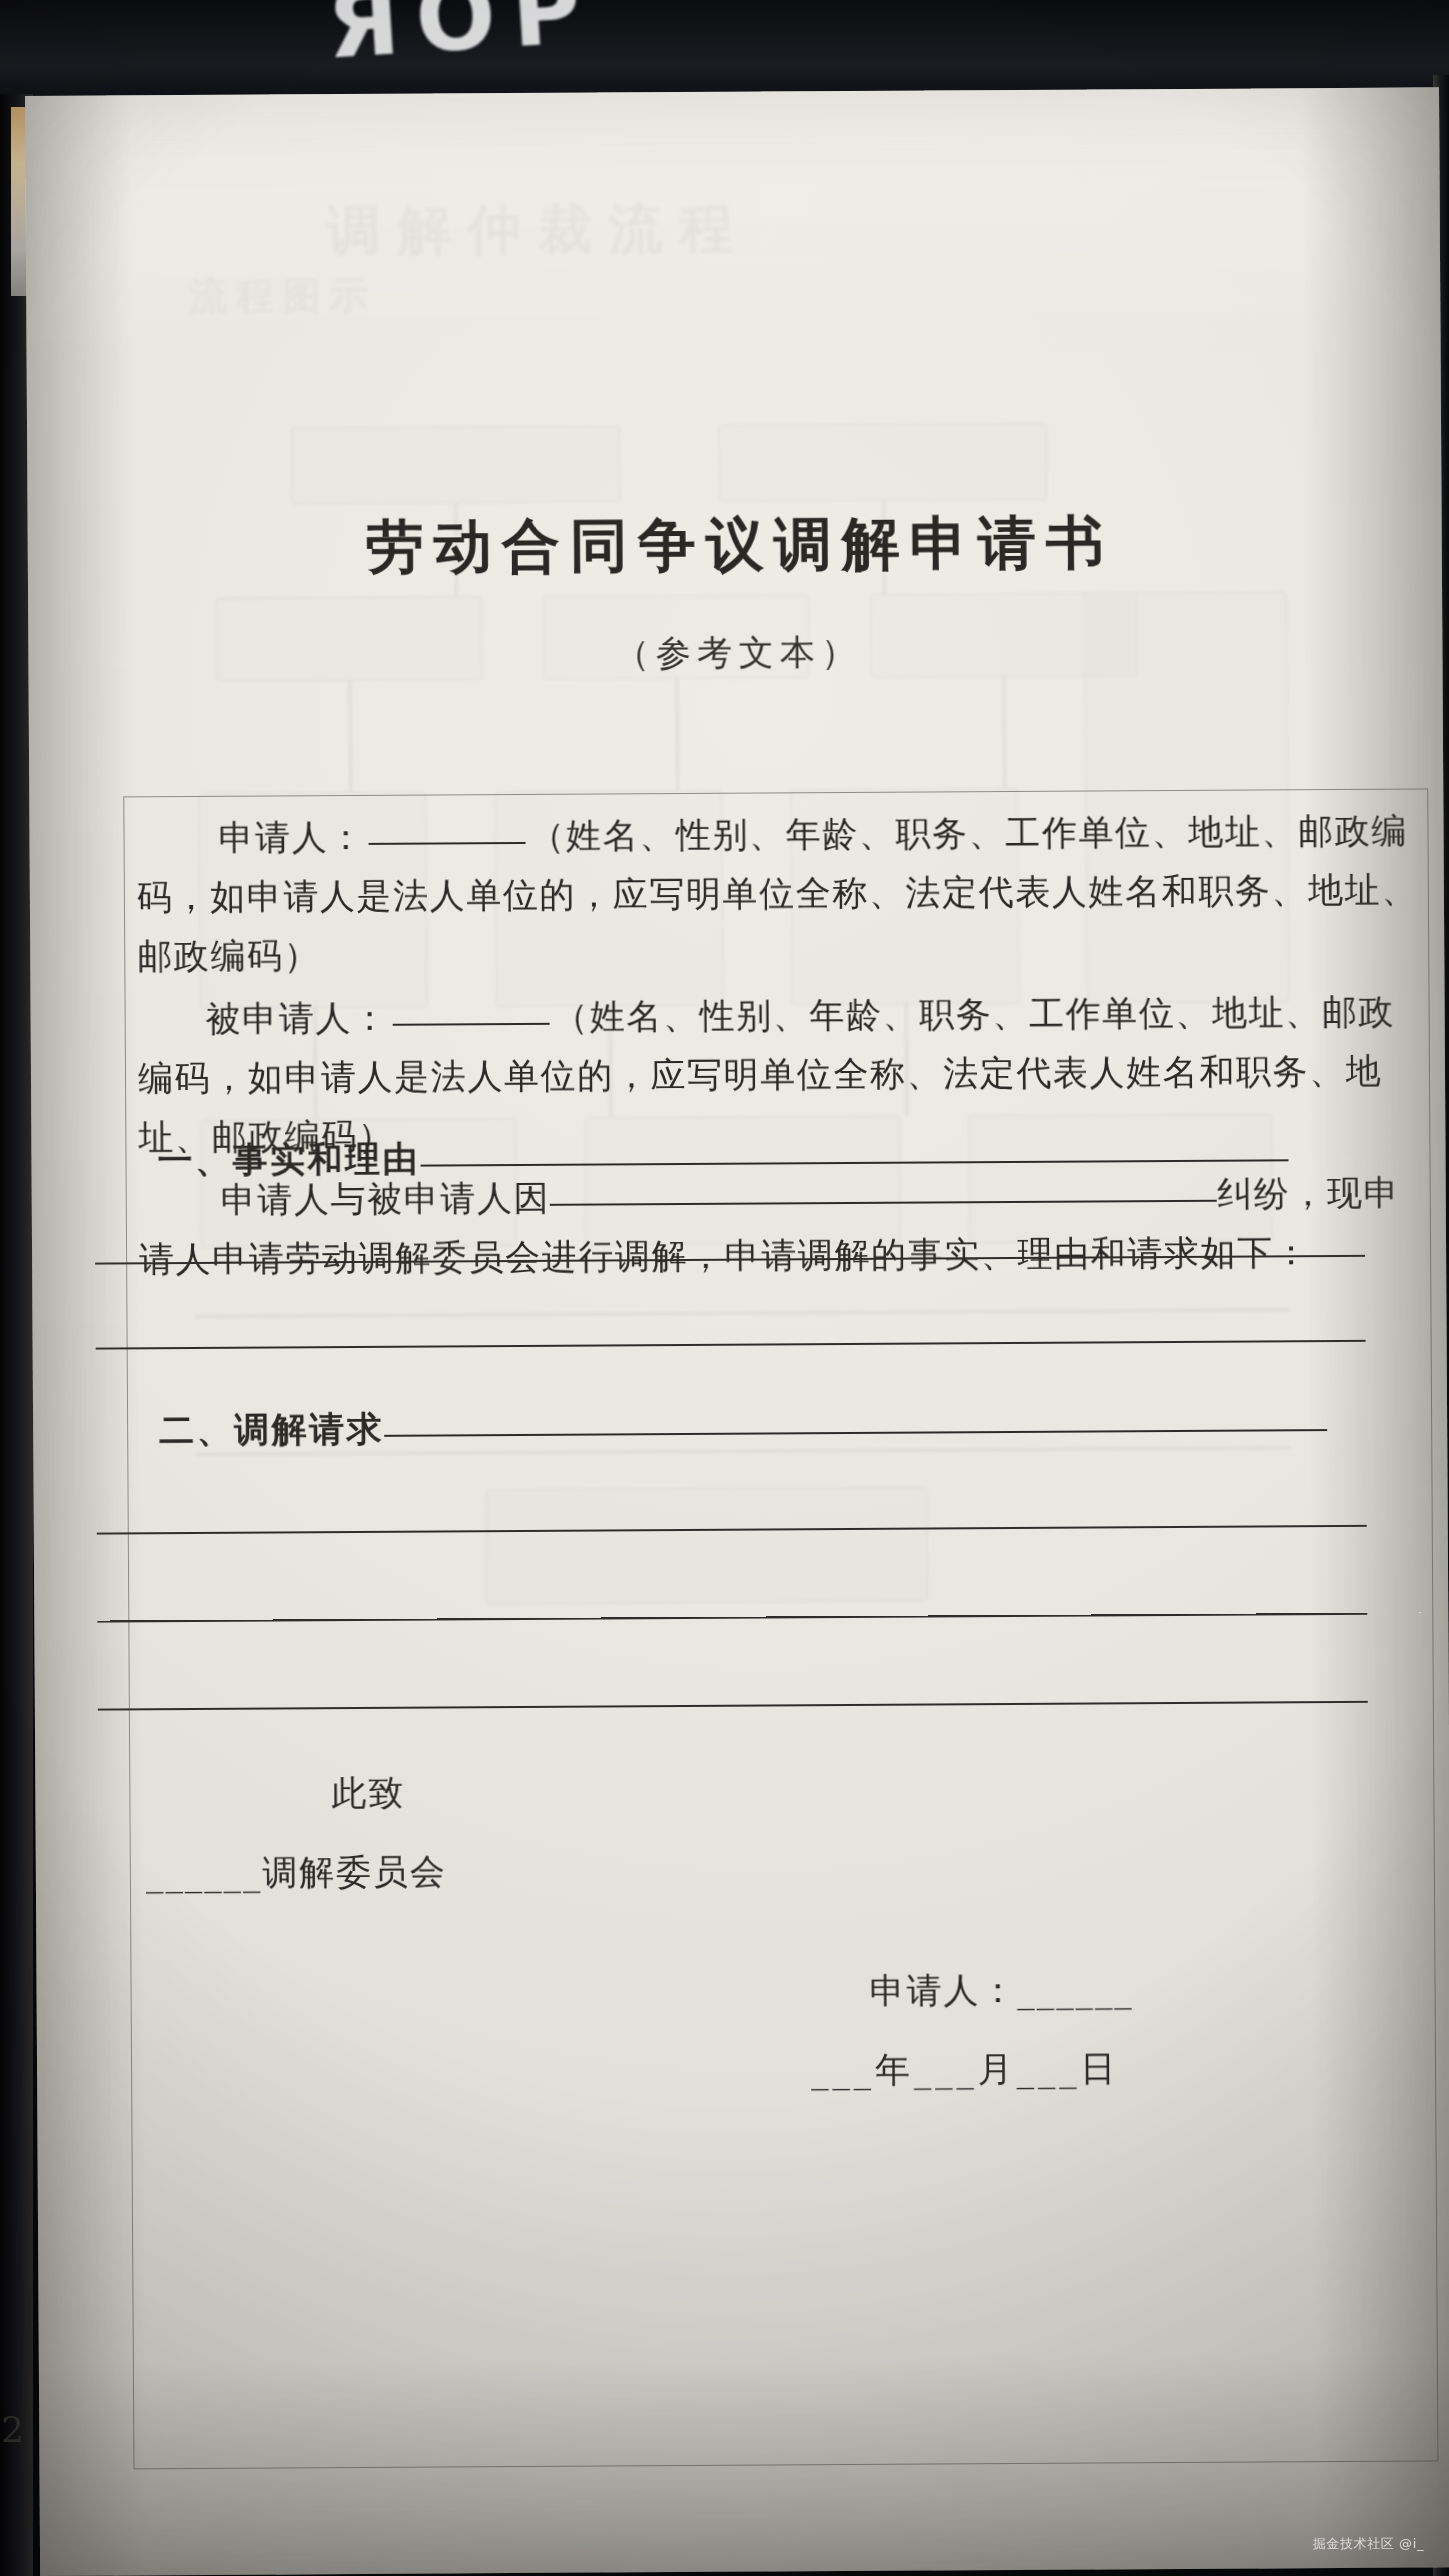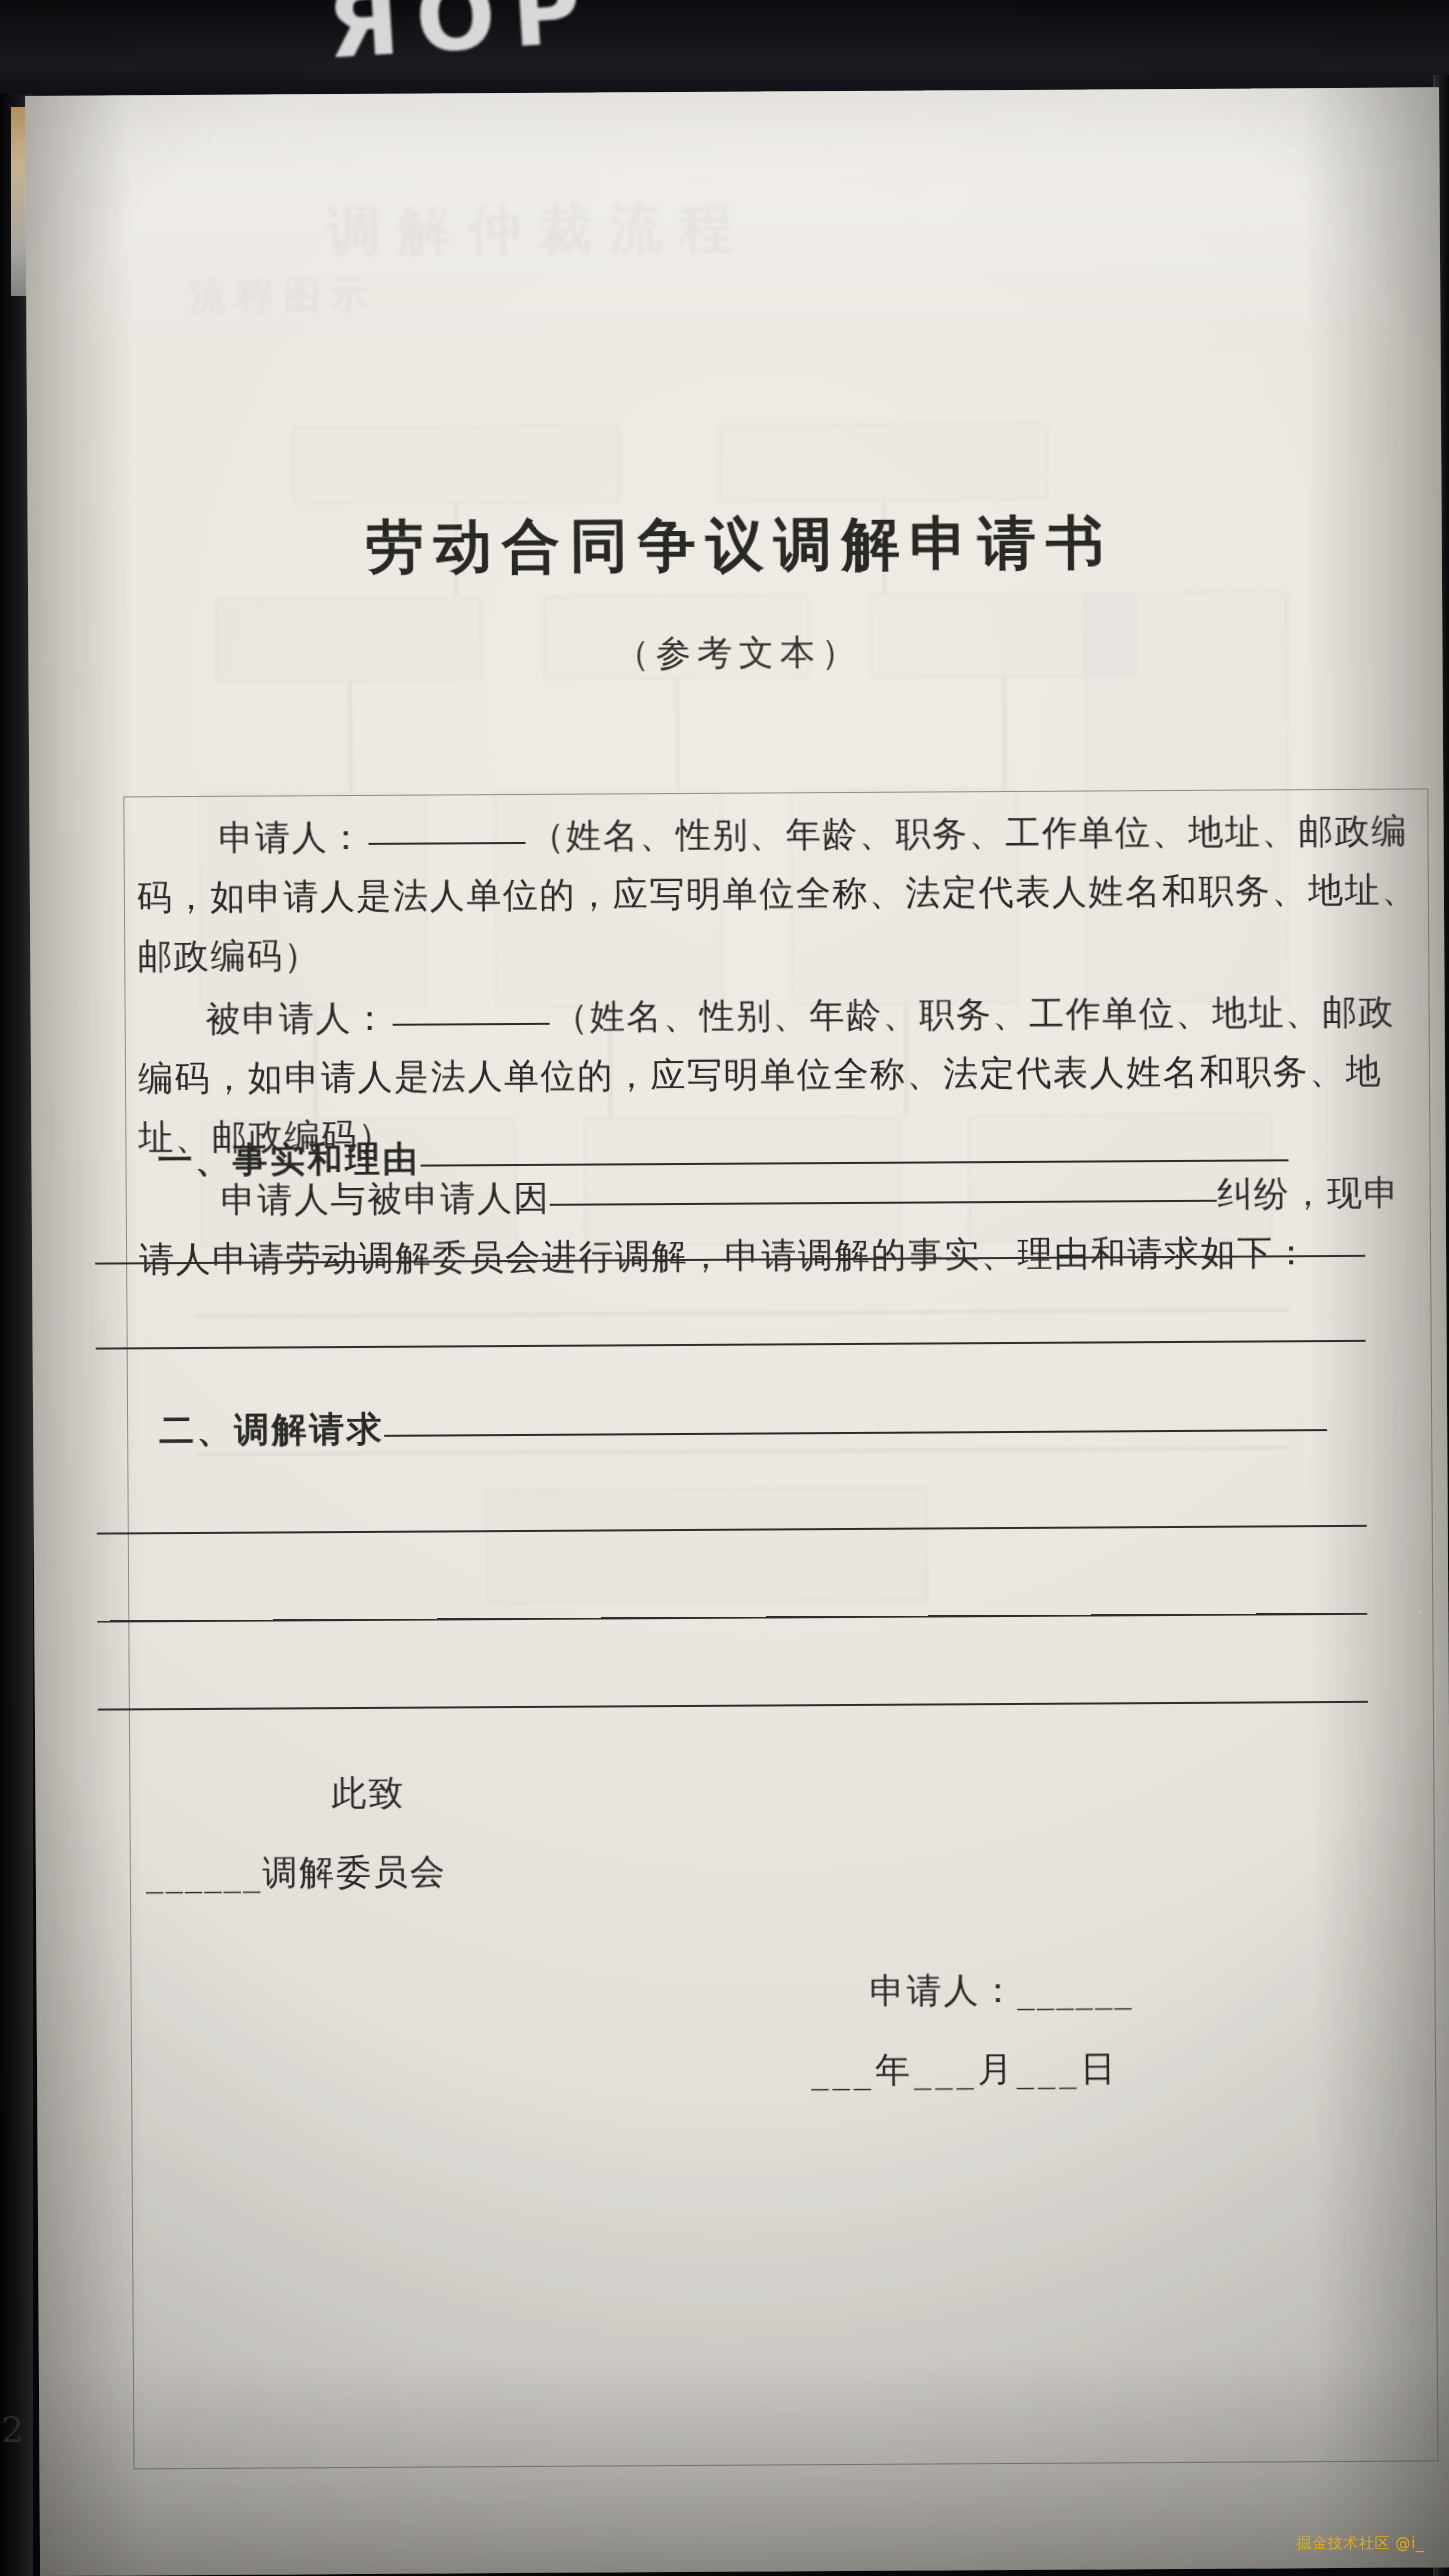--- a/index.html
+++ b/index.html
@@ -235,22 +235,22 @@
     color: #3b3935;
     opacity: .85;
   }
 
   
   .watermark {
     position: absolute;
     right: 25px;
     bottom: 22.6px;
     font-family: "DejaVu Sans", "Liberation Sans", sans-serif;
-    font-size: 15px;
-    color: #eab308;
+    font-size: 13px;
+    color: #e5e5e5;
     letter-spacing: 0.6px;
     opacity: .9;
     z-index: 40;
   }
 
   
   .vignette {
     position: absolute; inset: 0;
     pointer-events: none;
     background: radial-gradient(120% 80% at 50% 40%, rgba(0,0,0,0) 52%, rgba(0,0,0,.30) 100%);

